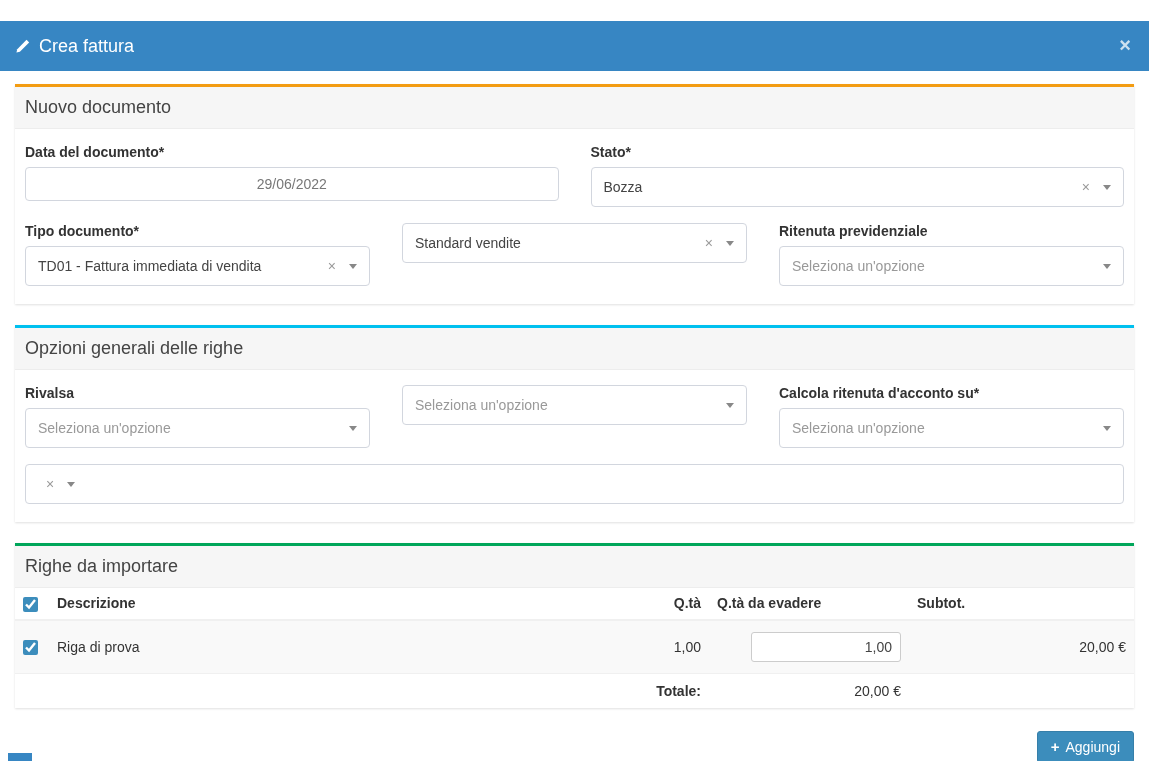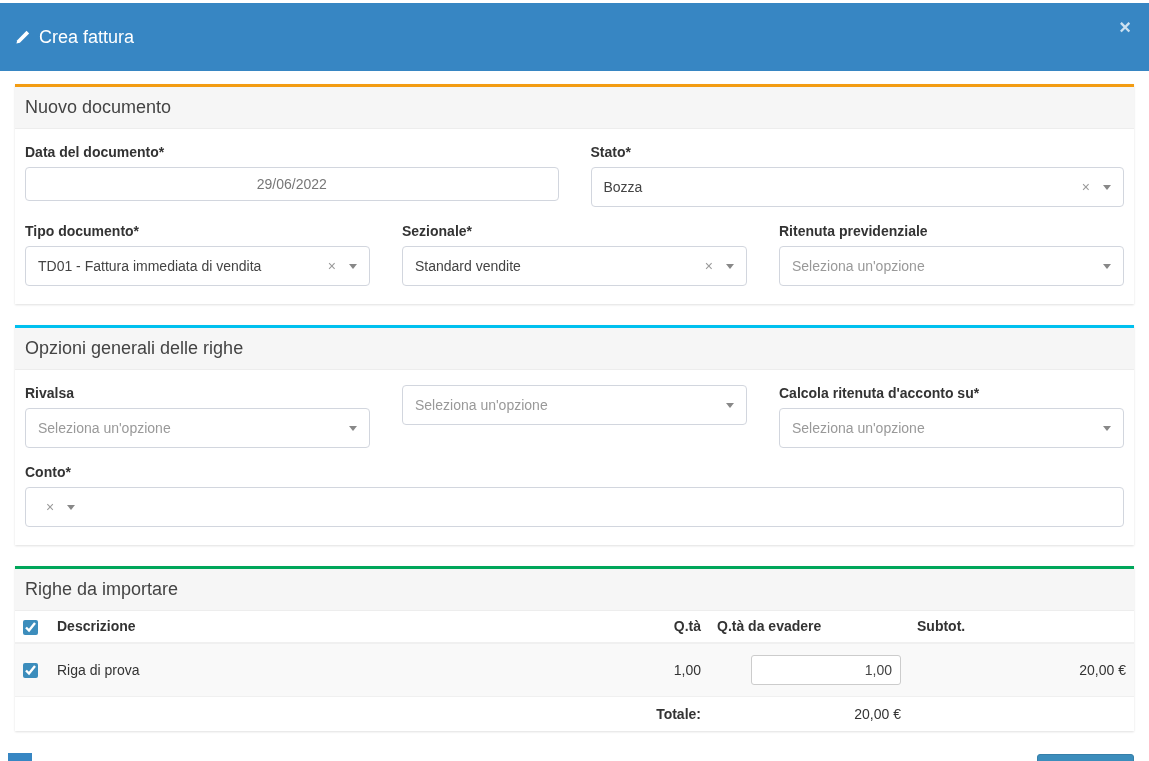--- a/index.html
+++ b/index.html
@@ -5,21 +5,21 @@
   * { box-sizing: border-box; }
   html, body { margin: 0; padding: 0; background: #fff; }
   body {
     width: 1149px; height: 761px; position: relative; overflow: hidden;
     font-family: "Liberation Sans", "DejaVu Sans", sans-serif;
     font-size: 14px; color: #333;
   }
 
   
   .modal-header {
-    margin-top: 3px; height: 68px; background: #3786c3; color: #fff;
+    margin-top: 21px; height: 50px; background: #3786c3; color: #fff;
     display: flex; align-items: center; padding: 0 15px; position: relative;
   }
   .modal-title { display: flex; align-items: center; gap: 9px; font-size: 18px; }
   .pencil-icon svg { display: block; }
   .close-btn {
     position: absolute; right: 14px; top: 12px; background: none; border: none;
     color: rgba(255,255,255,0.75); font-size: 20px; font-weight: bold; line-height: 1;
     cursor: pointer; padding: 2px 4px;
   }
 
@@ -145,21 +145,20 @@
       <div class="form-row cols-3">
         <div class="field">
           <label>Tipo documento*</label>
           <div class="sel">
             <span class="sel-value">TD01 - Fattura immediata di vendita</span>
             <span class="sel-clear">×</span>
             <span class="sel-caret"></span>
           </div>
         </div>
         <div class="field">
-          <label>Sezionale*</label>
           <div class="sel">
             <span class="sel-value">Standard vendite</span>
             <span class="sel-clear">×</span>
             <span class="sel-caret"></span>
           </div>
         </div>
         <div class="field">
           <label>Ritenuta previdenziale</label>
           <div class="sel">
             <span class="sel-value placeholder">Seleziona un'opzione</span>
@@ -193,21 +192,20 @@
           <label>Calcola ritenuta d'acconto su*</label>
           <div class="sel">
             <span class="sel-value placeholder">Seleziona un'opzione</span>
             <span class="sel-caret"></span>
           </div>
         </div>
       </div>
 
       <div class="form-row cols-1">
         <div class="field">
-          <label>Conto*</label>
           <div class="sel">
             <span class="sel-clear">×</span>
             <span class="sel-caret"></span>
           </div>
         </div>
       </div>
 
     </div>
   </div>
 

